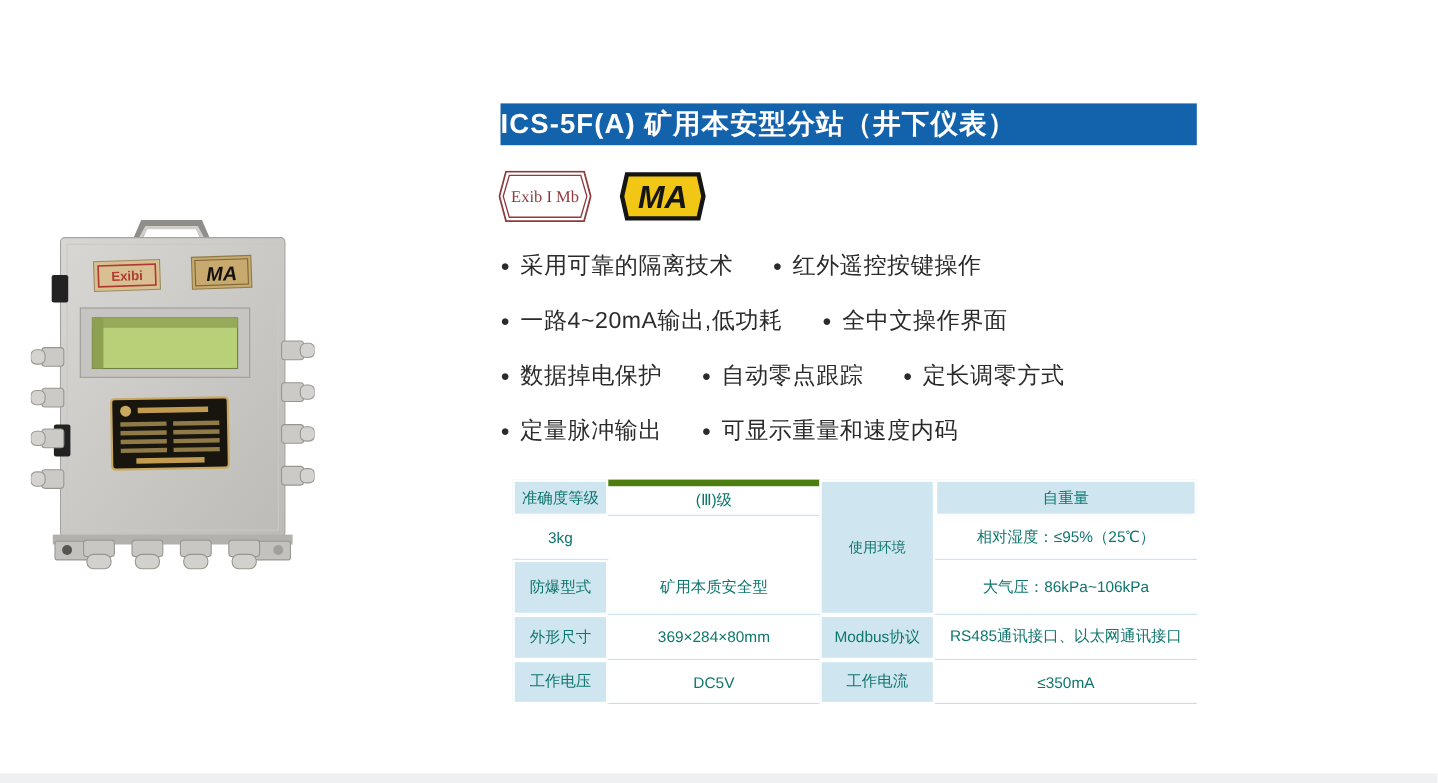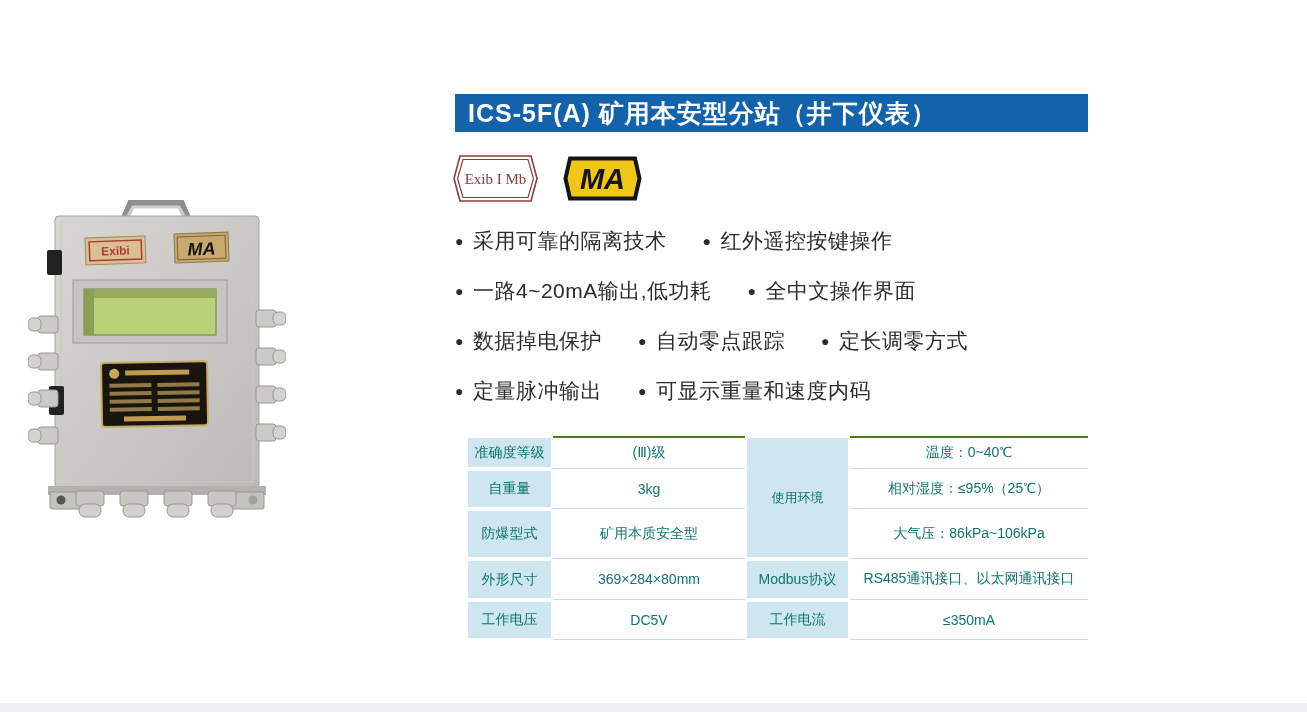--- a/index.html
+++ b/index.html
@@ -6,21 +6,21 @@
   body{
     width:1307px;height:712px;position:relative;background:#ffffff;
     font-family:"Liberation Sans",sans-serif;overflow:hidden;
   }
   
   .device-photo{position:absolute;left:28px;top:198px;width:258px;height:322px;}
   
   .content{position:absolute;left:455px;top:94px;width:636px;}
   .title-bar{
     background:#1362ac;color:#ffffff;height:38px;line-height:38px;
-    font-size:25px;font-weight:bold;letter-spacing:1px;padding-left:13px;
+    font-size:25px;font-weight:bold;letter-spacing:1px;
     box-sizing:border-box;width:633px;
   }
   .badge-row{display:flex;align-items:center;gap:25px;margin-top:23px;margin-left:-2px;height:47px;}
   .badge-exib text{font-family:"Liberation Serif",serif;}
   .badge-ma text{font-family:"Liberation Sans",sans-serif;}
   
   .features{margin-top:14px;}
   .feat-line{display:flex;align-items:center;column-gap:36px;height:50px;}
   .feat-item{display:flex;align-items:center;font-size:21px;color:#2b2b2b;letter-spacing:0.5px;}
   .feat-item .bullet{font-size:14px;margin-right:9px;color:#2b2b2b;line-height:1;}
@@ -28,21 +28,21 @@
   .spec-table{
     margin-top:20px;margin-left:11px;width:622px;
     display:grid;
     grid-template-columns:87px 192px 105px 238px;
     grid-template-rows:33px 40px 50px 41px 40px;
     font-size:14px;color:#0f766e;
   }
   .cell{display:flex;align-items:center;justify-content:center;text-align:center;box-sizing:border-box;}
   .cell-label{background:#cfe6f0;border:2px solid #ffffff;}
   .cell-value{background:#ffffff;border-bottom:1px solid #c3dfee;}
-  .cell-value.row1{border-top:2px solid #4d7c0f;text-align:right;}
+  .cell-value.row1{border-top:6px solid #4d7c0f;text-align:right;}
   .cell-env{grid-column:3;grid-row:1 / span 3;font-size:13px;font-family:Liberation Serif, serif;}
   
   .bottom-strip{position:absolute;left:0;bottom:0;width:1307px;height:9px;background:#eef0f2;}
 </style>
 </head>
 <body>
 
 <div class="device-photo">
   <svg width="258" height="322" viewBox="0 0 258 322">
     <defs>
@@ -226,21 +226,20 @@
           <span>可显示重量和速度内码</span>
         </span>
     </div>
   </div>
 
   <div class="spec-table">
 
     <div class="cell cell-label">准确度等级</div>
     <div class="cell cell-value row1">(Ⅲ)级</div>
     <div class="cell cell-label cell-env">使用环境</div>
-    <div class="cell cell-value row1">温度：0~40℃</div>
 
     <div class="cell cell-label">自重量</div>
     <div class="cell cell-value">3kg</div>
     <div class="cell cell-value" style="grid-column:4;">相对湿度：≤95%（25℃）</div>
 
     <div class="cell cell-label">防爆型式</div>
     <div class="cell cell-value">矿用本质安全型</div>
     <div class="cell cell-value" style="grid-column:4;">大气压：86kPa~106kPa</div>
 
     <div class="cell cell-label">外形尺寸</div>

